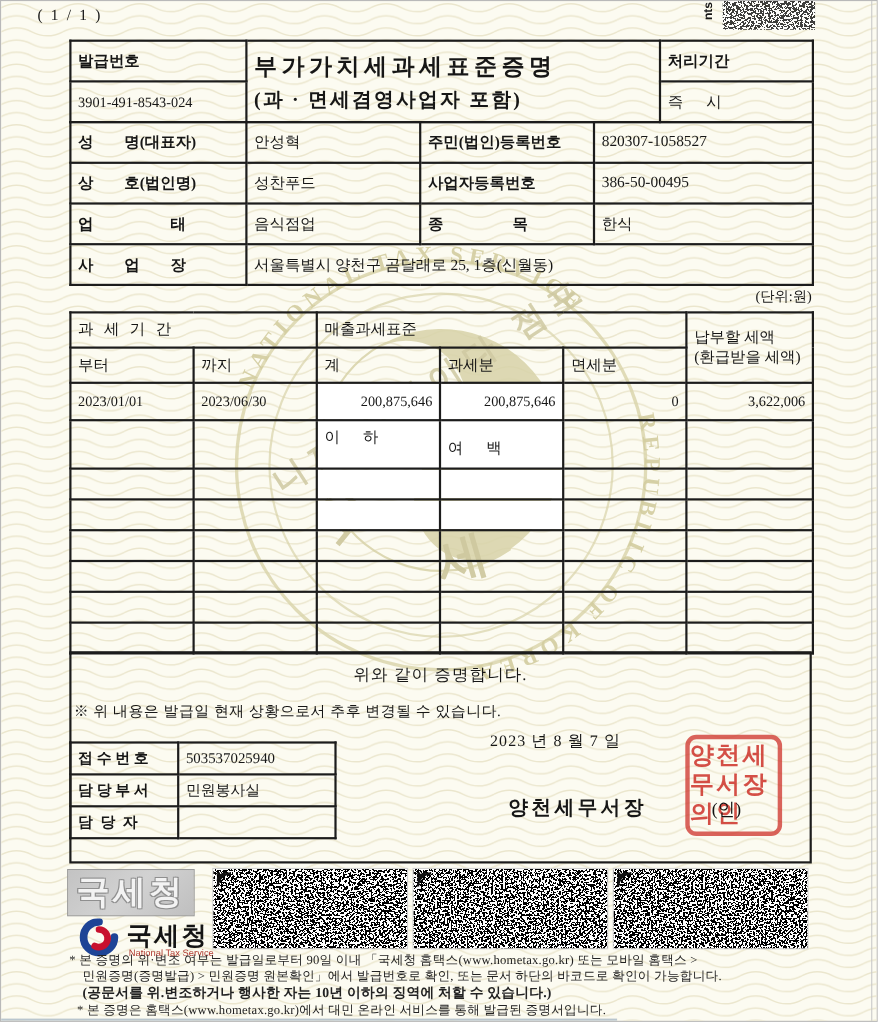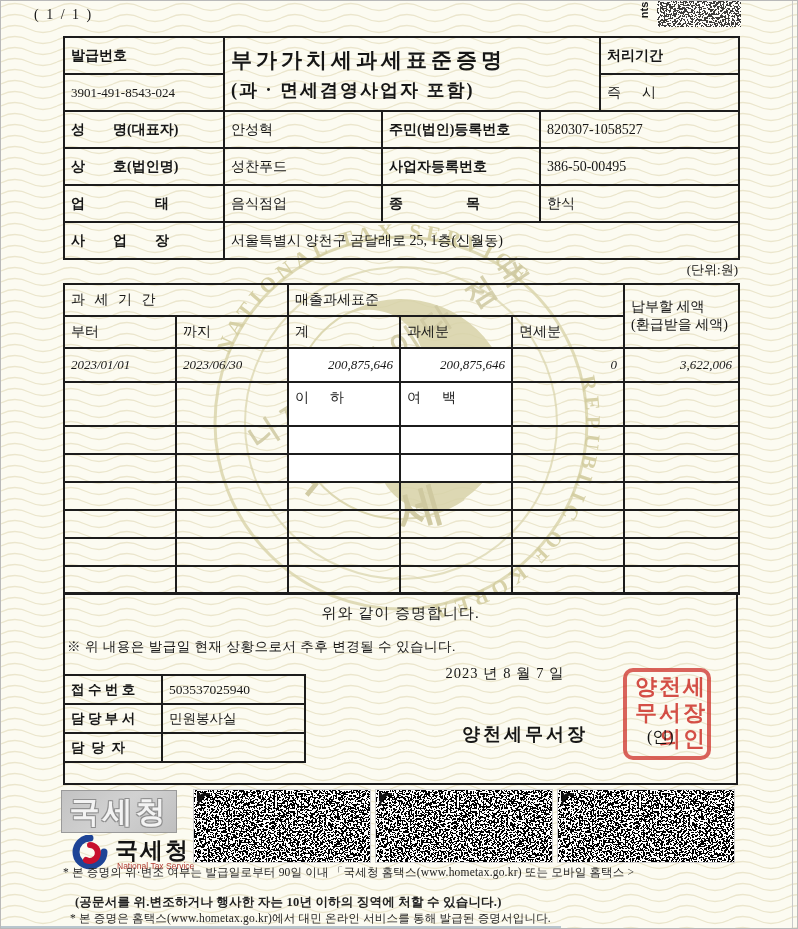--- a/index.html
+++ b/index.html
@@ -30,21 +30,21 @@
   .bottombox{left:62px;top:591px;width:675px;height:193px;border:2px solid #1c1c1c;box-sizing:border-box;}
   .statement{position:absolute;left:0;top:10px;width:100%;text-align:center;font-size:15px;letter-spacing:1px;}
   .note{position:absolute;left:2px;top:44px;font-size:13.5px;letter-spacing:.5px;}
   .contacttbl{position:absolute;left:-2px;top:80px;}
   .contacttbl td{height:27px;font-size:13.5px;}
   .datetxt{position:absolute;left:290px;top:70px;width:300px;text-align:center;font-size:14.5px;letter-spacing:1px;}
   .signer{position:absolute;left:320px;top:128px;width:280px;text-align:center;
           font-size:18px;font-weight:700;letter-spacing:3px;}
   .seal{position:absolute;left:558px;top:74px;width:88px;height:92px;
         border:4px solid rgba(205,48,40,.75);border-radius:10px;box-sizing:border-box;
-        color:rgba(205,48,40,.85);font-weight:700;text-align:right;line-height:26px;
+        color:rgba(205,48,40,.85);font-weight:700;text-align:left;line-height:26px;
         font-size:22px;letter-spacing:2px;filter:blur(.4px);padding-top:2px;}
   .sealeok{position:absolute;left:20px;top:52px;color:#111;font-size:16px;font-weight:400;
            letter-spacing:0;filter:none;}
   
   .graybox{left:60px;top:789px;width:116px;height:43px;background:linear-gradient(135deg,#c3c3c3,#d2d2d2 50%,#bfbfbf);
            border:1px solid #9a9a9a;box-sizing:border-box;text-align:center;line-height:41px;
            font-size:30px;font-weight:700;letter-spacing:3px;color:#f3f3f3;
            text-shadow:1px 1px 0 #8f8f8f,-1px -1px 0 #8f8f8f,1px -1px 0 #8f8f8f,-1px 1px 0 #8f8f8f;}
   .ntslogo{left:70px;top:834px;width:250px;height:36px;}
   .ntslogo .kname{position:absolute;left:44px;top:0px;font-size:23px;font-weight:700;letter-spacing:2px;color:#141414;}
@@ -186,33 +186,33 @@
           <div>(환급받을 세액)</div>
         </td>
       </tr>
       <tr style="height:32px;">
         <td class="ctr">부터</td>
         <td class="ctr">까지</td>
         <td class="ctr">계</td>
         <td class="ctr">과세분</td>
         <td class="ctr">면세분</td>
       </tr>
-      <tr style="height:34px;font-style:italic;">
+      <tr style="height:34px;">
         <td class="ctr" style="font-size:13px;">2023/01/01</td>
         <td class="ctr" style="font-size:13px;">2023/06/30</td>
         <td class="rgt wbg" style="font-size:13px;">200,875,646</td>
         <td class="rgt wbg" style="font-size:13px;">200,875,646</td>
         <td class="rgt" style="font-size:13px;">0</td>
         <td class="rgt" style="font-size:13px;">3,622,006</td>
       </tr>
       <tr style="height:44px;">
         <td></td>
             <td></td>
         <td class="ctr pre wbg" style="vertical-align:top;padding-top:6px;">이      하</td>
-        <td class="ctr pre wbg" style="vertical-align:top;padding-top:6px;">여      백</td>
+        <td class="ctr pre wbg" style="vertical-align:top;padding-top:16px;">여      백</td>
         <td></td>
             <td></td>
       </tr>
       <tr style="height:28px;">
             <td></td>
             <td></td>
             <td class="wbg"></td>
             <td class="wbg"></td>
             <td></td>
             <td></td>
@@ -320,19 +320,20 @@
       <path d="M3 15 a12 12 0 0 1 12 -12 M3 10 a7 7 0 0 1 7 -7 M3 5 a2 2 0 0 1 2 -2" fill="none" stroke="#111" stroke-width="2.2"></path>
     </svg>
     <svg class="bcicon" style="left:376px;top:790px;" viewBox="0 0 18 18">
       <path d="M3 15 a12 12 0 0 1 12 -12 M3 10 a7 7 0 0 1 7 -7 M3 5 a2 2 0 0 1 2 -2" fill="none" stroke="#111" stroke-width="2.2"></path>
     </svg>
     <svg class="bcicon" style="left:558px;top:790px;" viewBox="0 0 18 18">
       <path d="M3 15 a12 12 0 0 1 12 -12 M3 10 a7 7 0 0 1 7 -7 M3 5 a2 2 0 0 1 2 -2" fill="none" stroke="#111" stroke-width="2.2"></path>
     </svg>
 
     <div class="footline" style="top:864px;">* 본 증명의 위·변조 여부는 발급일로부터 90일 이내 「국세청 홈택스(www.hometax.go.kr) 또는 모바일 홈택스 &gt;</div>
+    <div class="footline" style="top:879px;left:74px;">민원증명(증명발급) &gt; 민원증명 원본확인」에서 발급번호로 확인, 또는 문서 하단의 바코드로 확인이 가능합니다.</div>
     <div class="footline fbold" style="top:893px;left:74px;">(공문서를 위.변조하거나 행사한 자는 10년 이하의 징역에 처할 수 있습니다.)</div>
     <div class="footline" style="top:910px;margin-left:7px;">* 본 증명은 홈택스(www.hometax.go.kr)에서 대민 온라인 서비스를 통해 발급된 증명서입니다.</div>
 
     <div class="scanline-b"></div>
     <div class="scanline-r"></div>
   </div>
 </div>
 
 </body></html>

